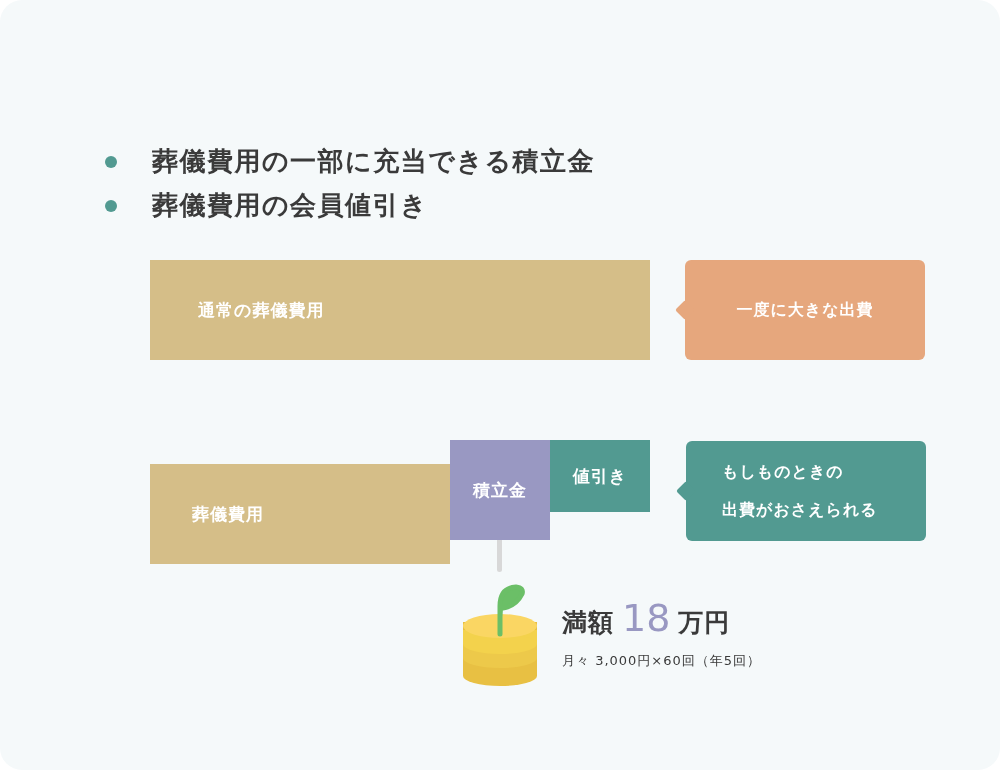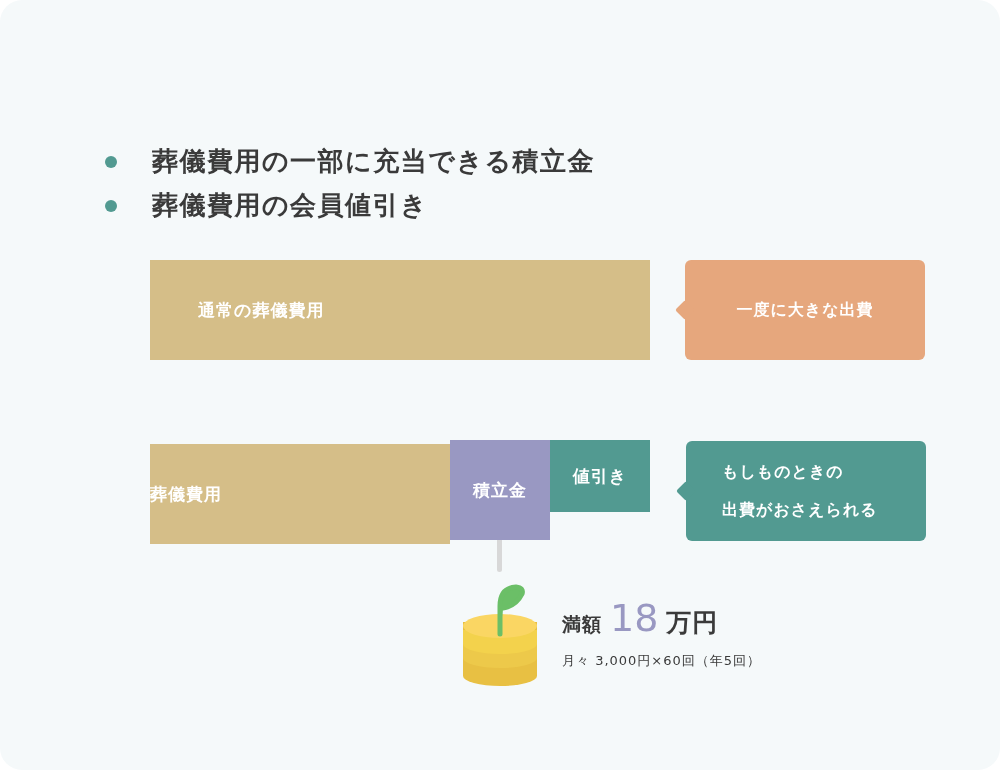--- a/index.html
+++ b/index.html
@@ -22,21 +22,21 @@
                        width: 14px; height: 14px; transform: translateY(-50%) rotate(45deg);
                        background: inherit; border-radius: 2px; }
     .callout.orange { background: #e6a77d; align-items: center; }
     .callout.teal { background: #529a91; padding-left: 36px; box-sizing: border-box; line-height: 32px; gap: 6px; }
     .case-label { position: absolute; left: 152px; top: 402px; font-size: 17px;
                   color: #3a3a3a; letter-spacing: 1px; }
     .connector { position: absolute; left: 497px; top: 540px; width: 5px; height: 32px;
                  background: #d8d8d8; border-radius: 0 0 3px 3px; }
     .amount-row { position: absolute; left: 562px; top: 596px; display: flex; align-items: baseline;
                   color: #3a3a3a; font-weight: bold; }
-    .amount-prefix { font-size: 19px; letter-spacing: 1px; }
+    .amount-prefix { font-size: 25px; letter-spacing: 1px; }
     .amount-number { font-size: 38px; color: #9998c2; margin: 0 8px; font-weight: normal; }
     .amount-unit { font-size: 25px; letter-spacing: 1px; }
     .amount-detail { position: absolute; left: 562px; top: 652px; font-size: 13px;
                      color: #3a3a3a; letter-spacing: 1px; }
     .coin-icon { position: absolute; left: 460px; top: 580px; }
   </style>
 </head>
 <body>
 
 <div class="card">
@@ -53,21 +53,21 @@
 
   <div class="bar tan" style="left:150px; top:260px; width:500px; height:100px; padding-left:48px; box-sizing:border-box;">
     <span>通常の葬儀費用</span>
   </div>
 
   <div class="callout orange" style="left:685px; top:260px; width:240px; height:100px;">
     <span>一度に大きな出費</span>
   </div>
 
 
-  <div class="bar tan" style="left:150px; top:444px; width:300px; height:100px; box-sizing:border-box;">
+  <div class="bar tan" style="left:150px; top:464px; width:300px; height:100px; padding-left:42px; box-sizing:border-box;">
     <span>葬儀費用</span>
   </div>
   <div class="bar purple" style="left:450px; top:440px; width:100px; height:100px;">
     <span>積立金</span>
   </div>
   <div class="bar teal" style="left:550px; top:440px; width:100px; height:72px;align-items:center;">
     <span>値引き</span>
   </div>
 
   <div class="callout teal" style="left:686px; top:441px; width:240px; height:100px;">

